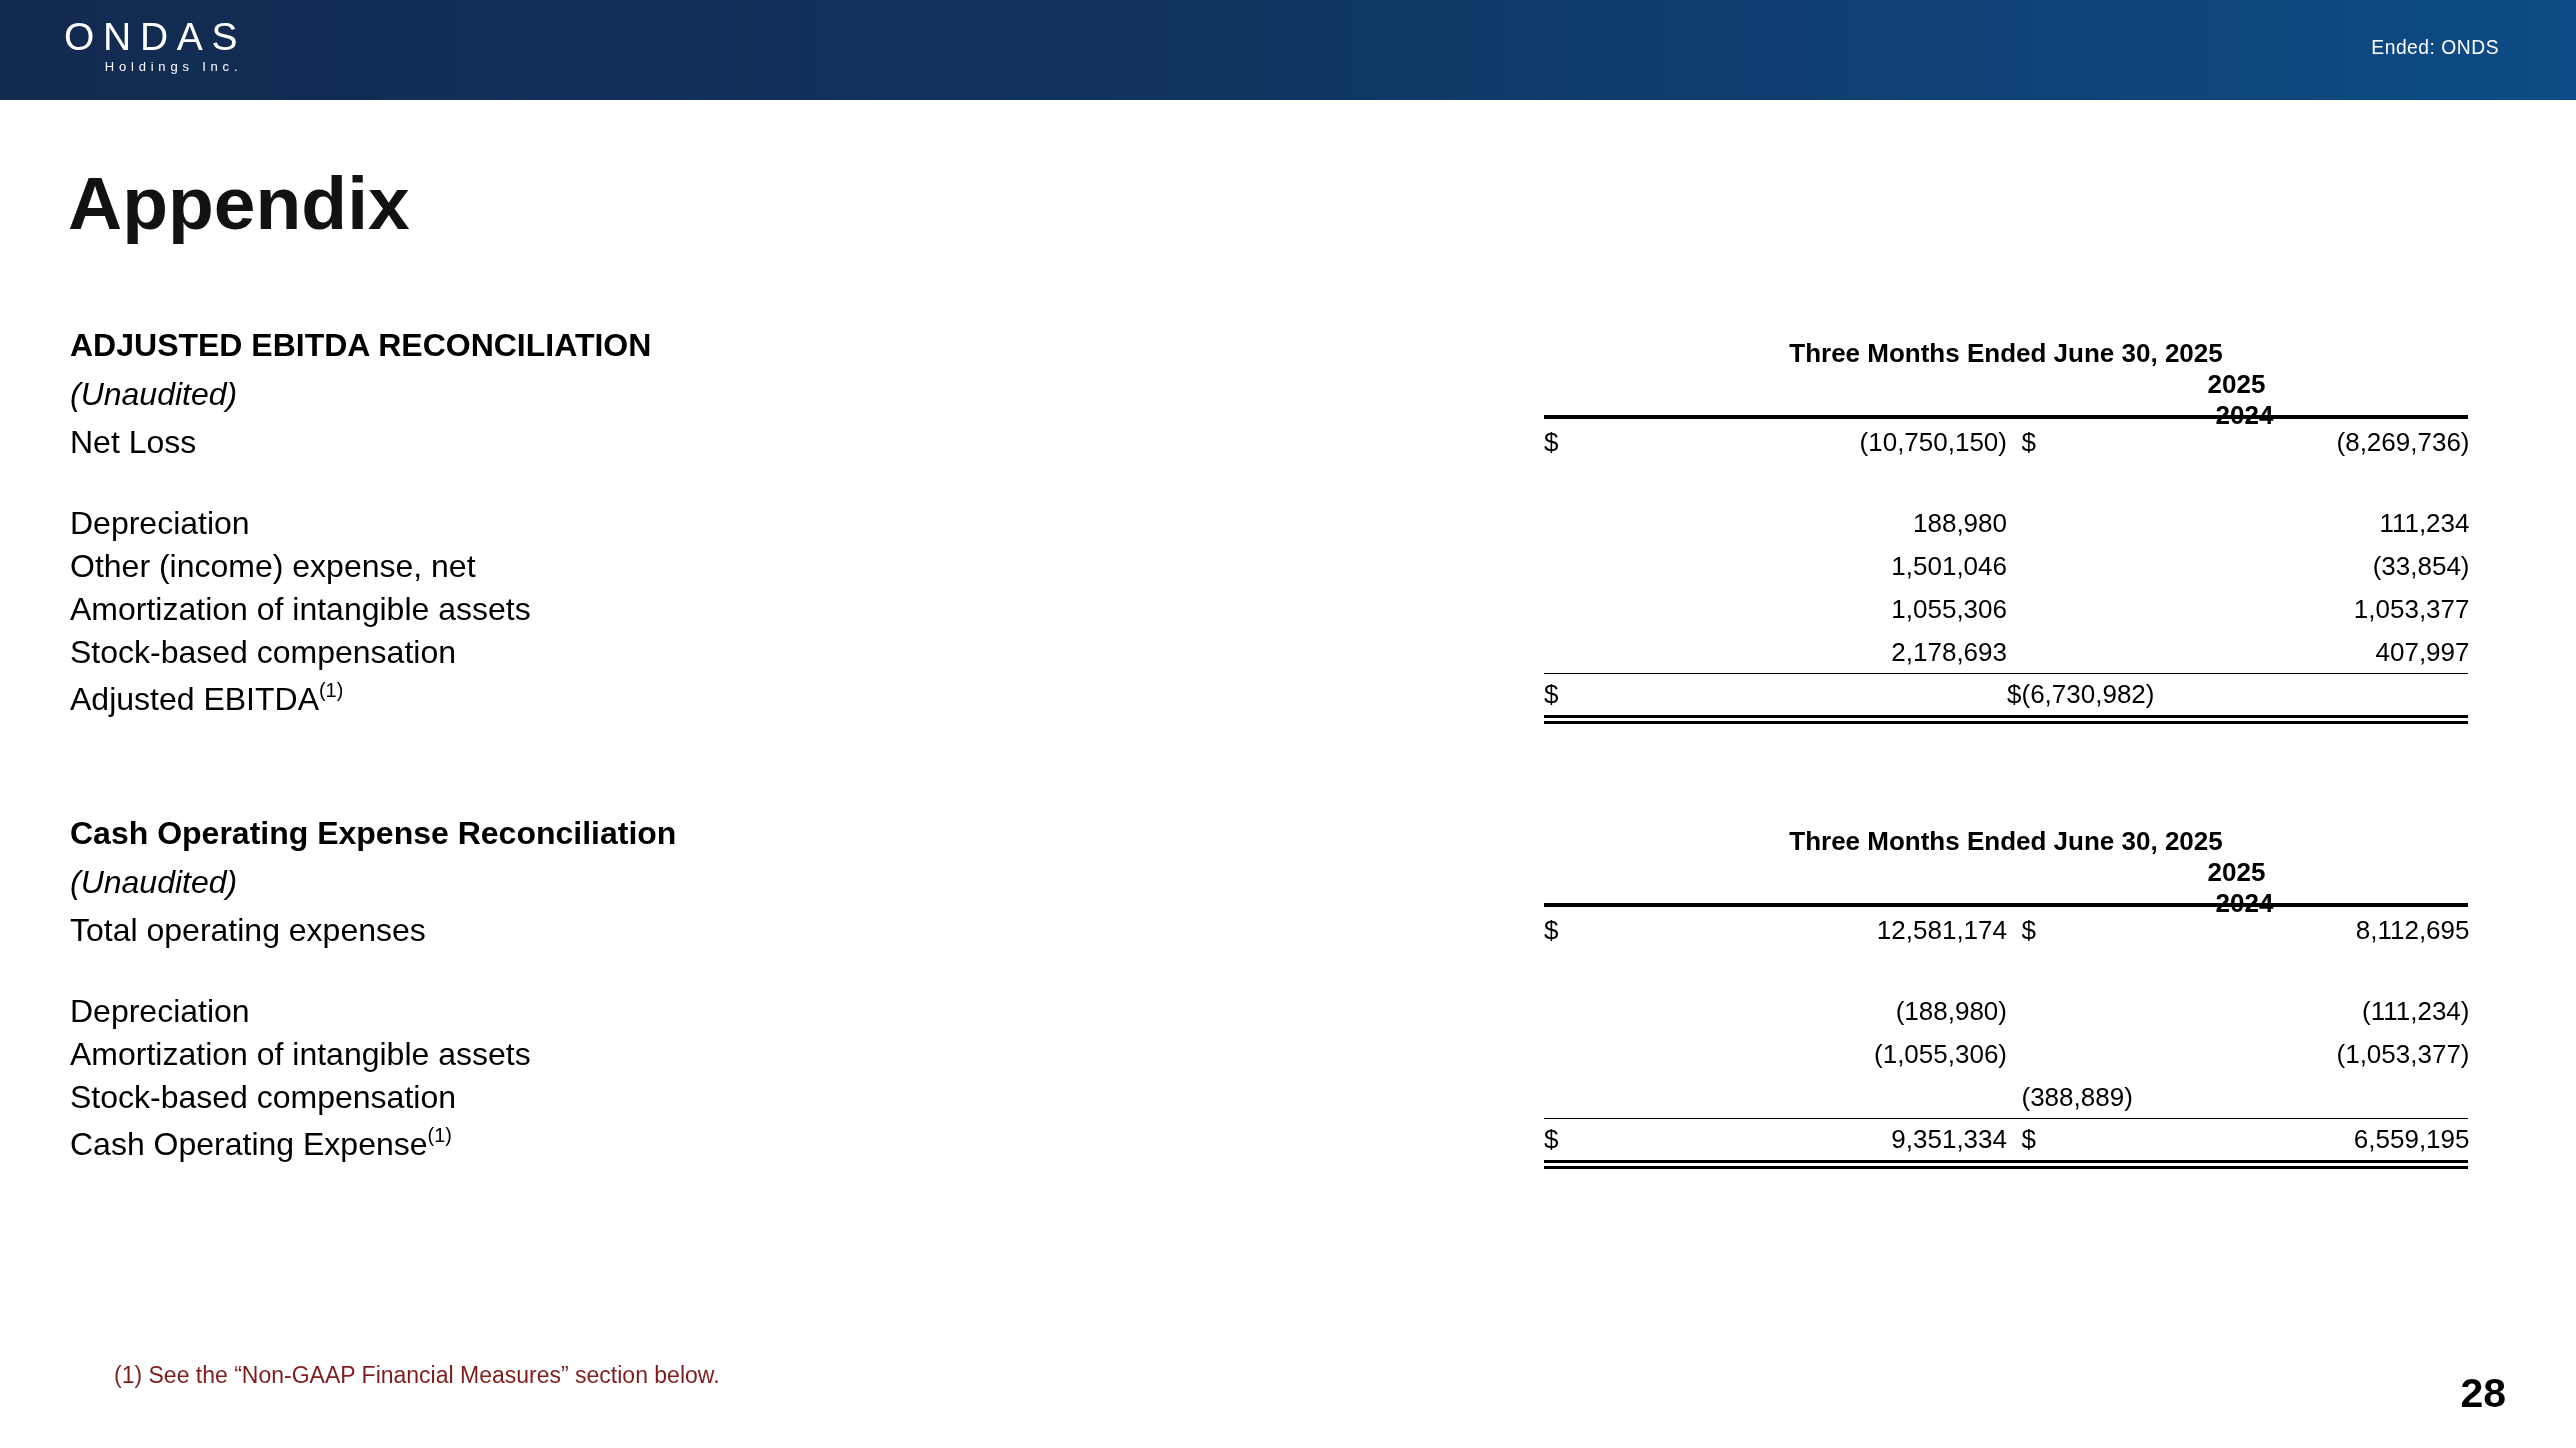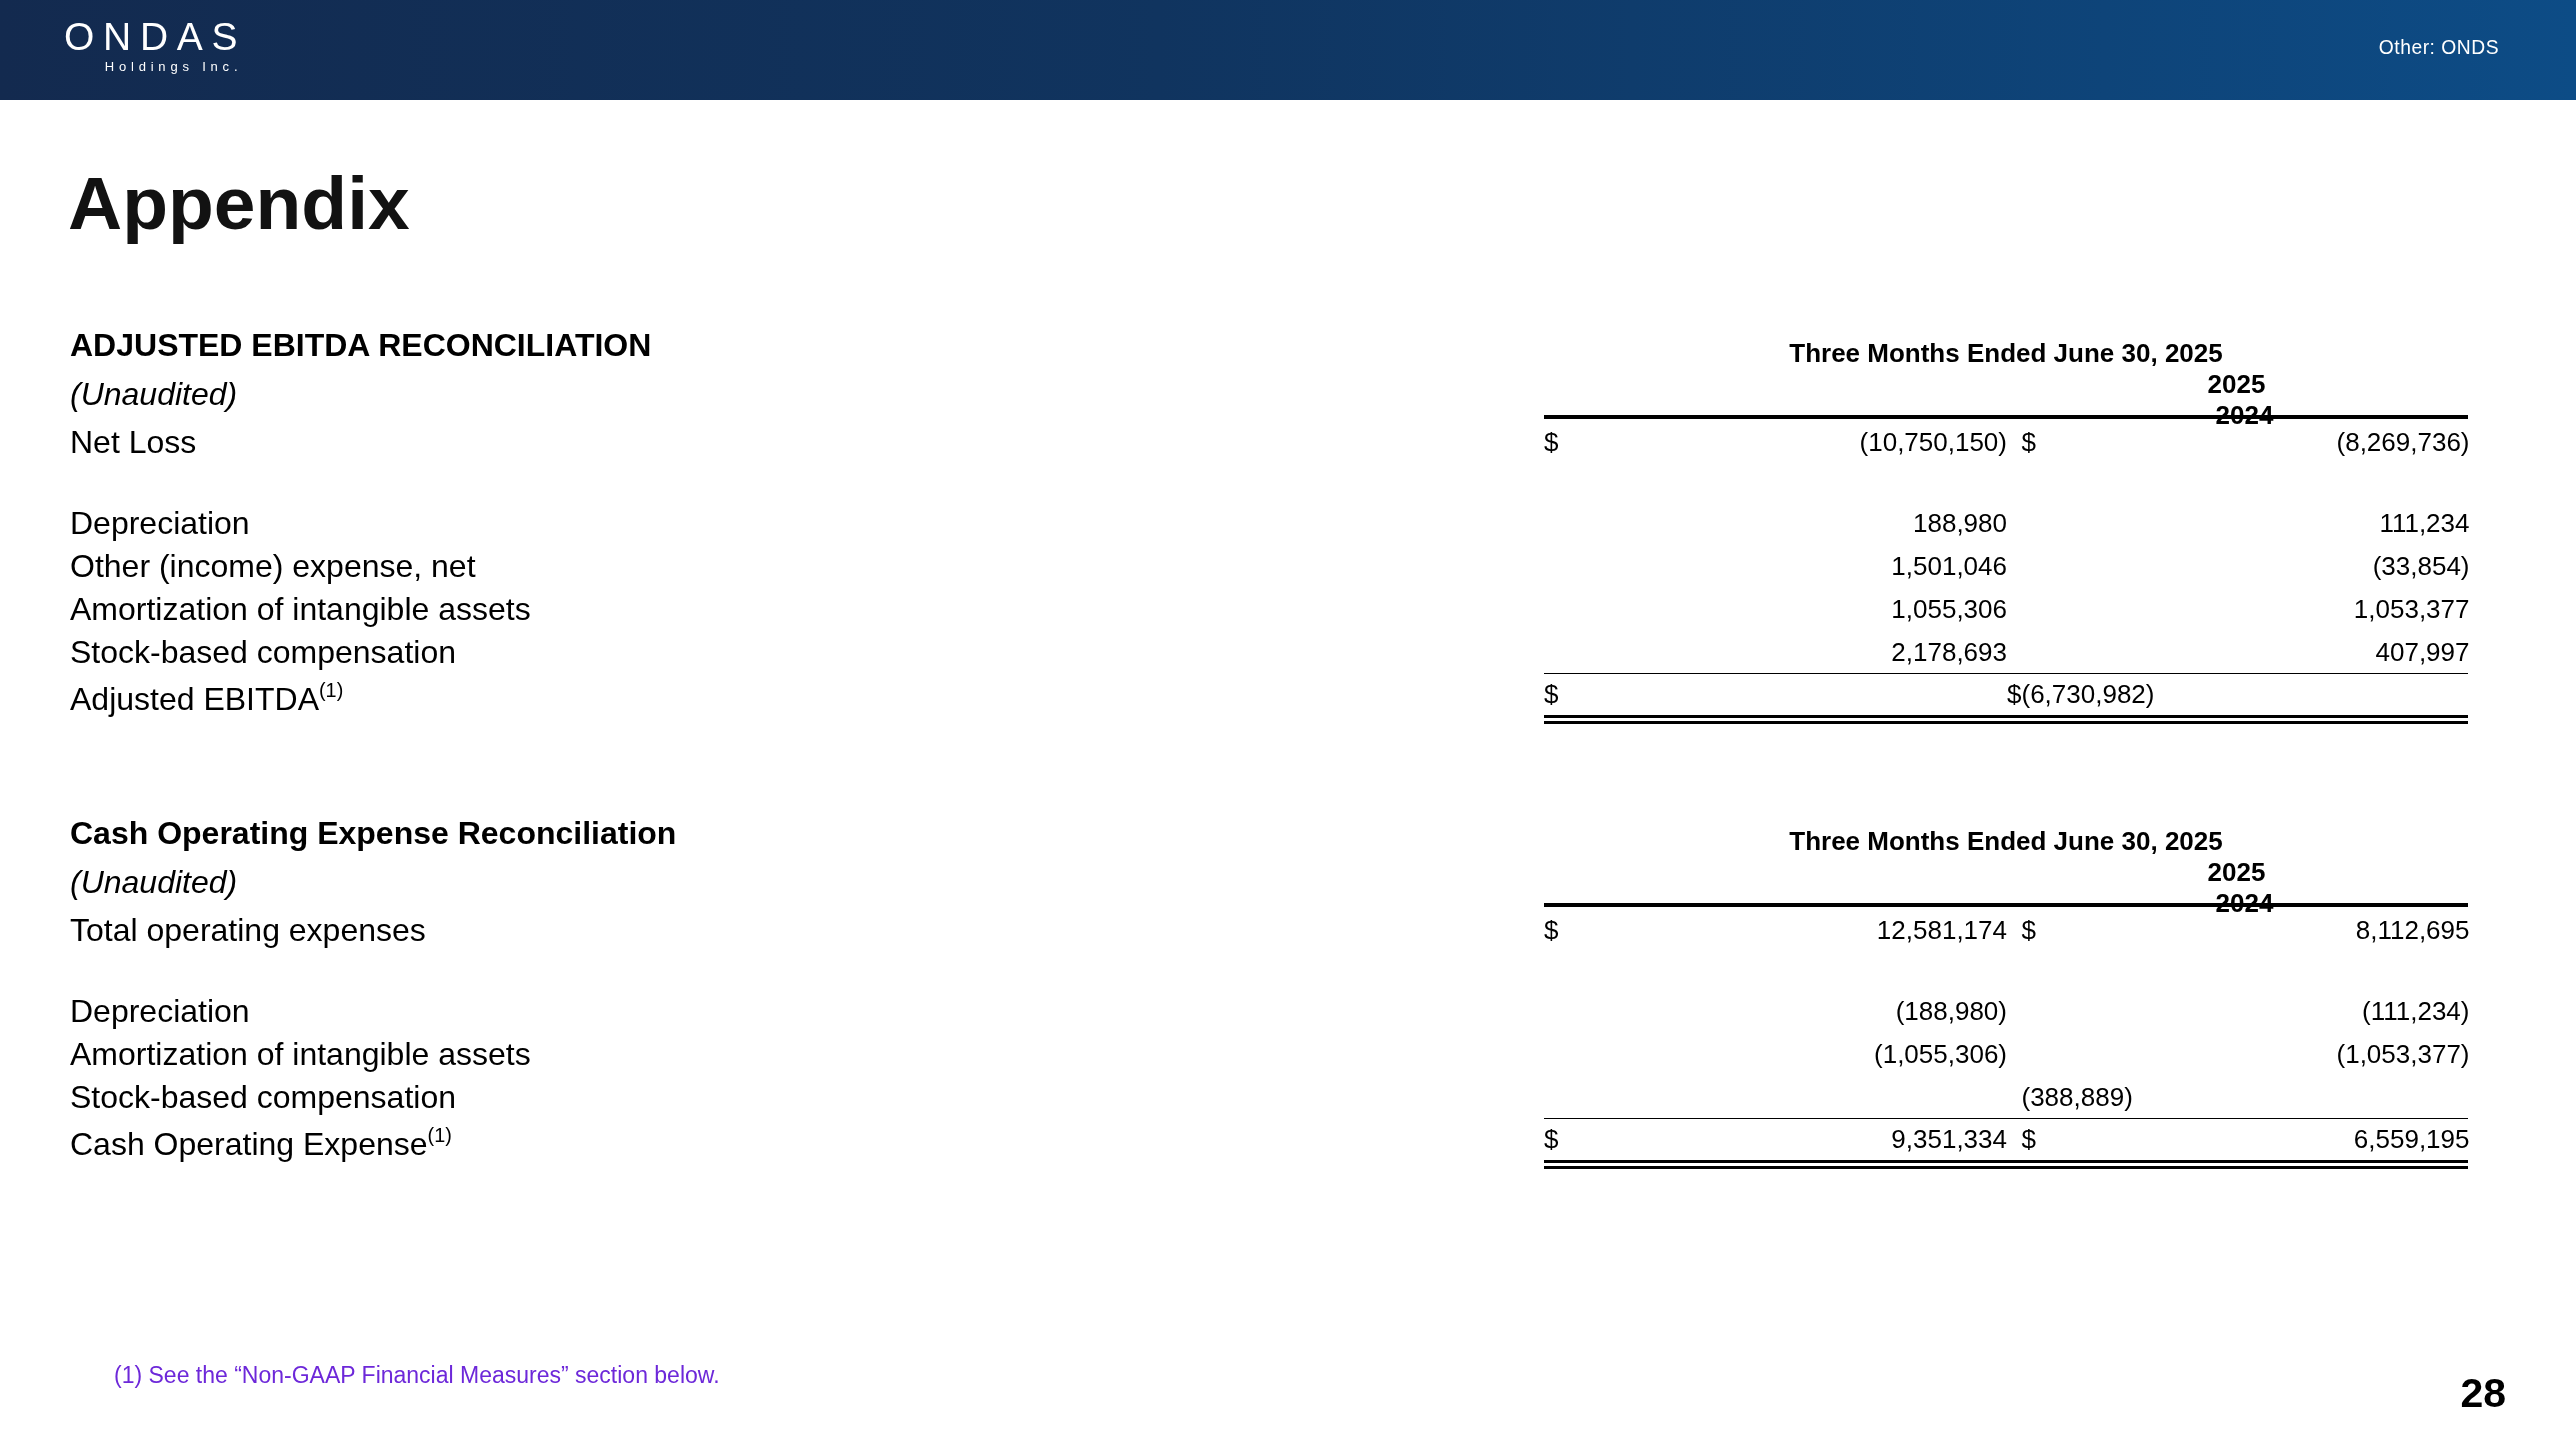--- a/index.html
+++ b/index.html
@@ -67,38 +67,38 @@
   .dollar{text-align:left;}
   .val{text-align:right;}
 
   .bb-thick{border-bottom:4.8px solid #000;flex-direction:column;}
   .bb-thin{border-bottom:1.9px solid #000;}
   .bb-double{border-bottom:9.7px double #000;}
 
   
   .footnote{
     position:absolute;left:114px;top:1362px;
-    font-size:23px;color:#6d28d9;text-align:center;
+    font-size:23px;color:#7f1d1d;text-align:center;
   }
   .page-number{
     position:absolute;right:70px;top:1370px;
     font-size:41px;font-weight:bold;color:#000;
   }
 </style>
 </head>
 <body>
 
 <div class="slide">
 
   <div class="banner">
     <div class="logo">
       <div class="logo-main">ONDAS</div>
       <div class="logo-sub">Holdings Inc.</div>
     </div>
-    <div class="ticker">Other: ONDS</div>
+    <div class="ticker">Ended: ONDS</div>
   </div>
 
   <div class="page-title">Appendix</div>
 
   <div class="fin-table t1">
 
     <div class="trow h50">
       <div class="tlabel bold">ADJUSTED EBITDA RECONCILIATION</div>
       <div class="tnum center-span">Three Months Ended June 30, 2025</div>
     </div>

